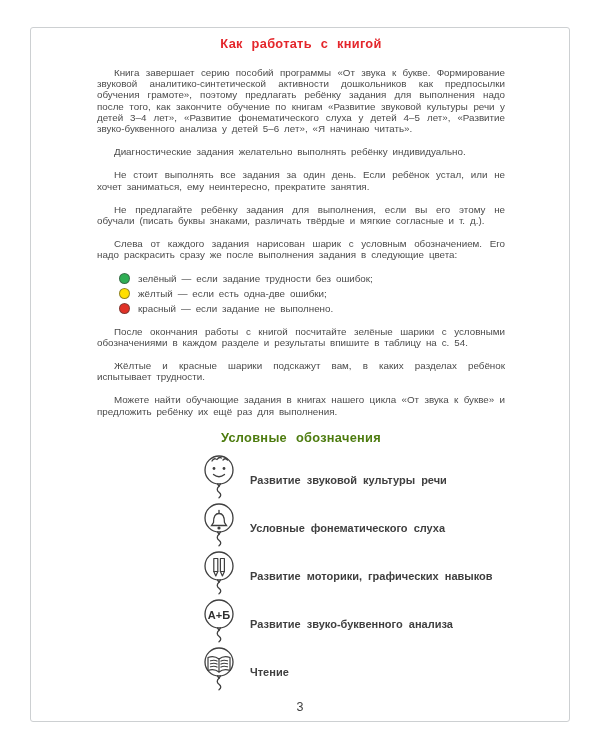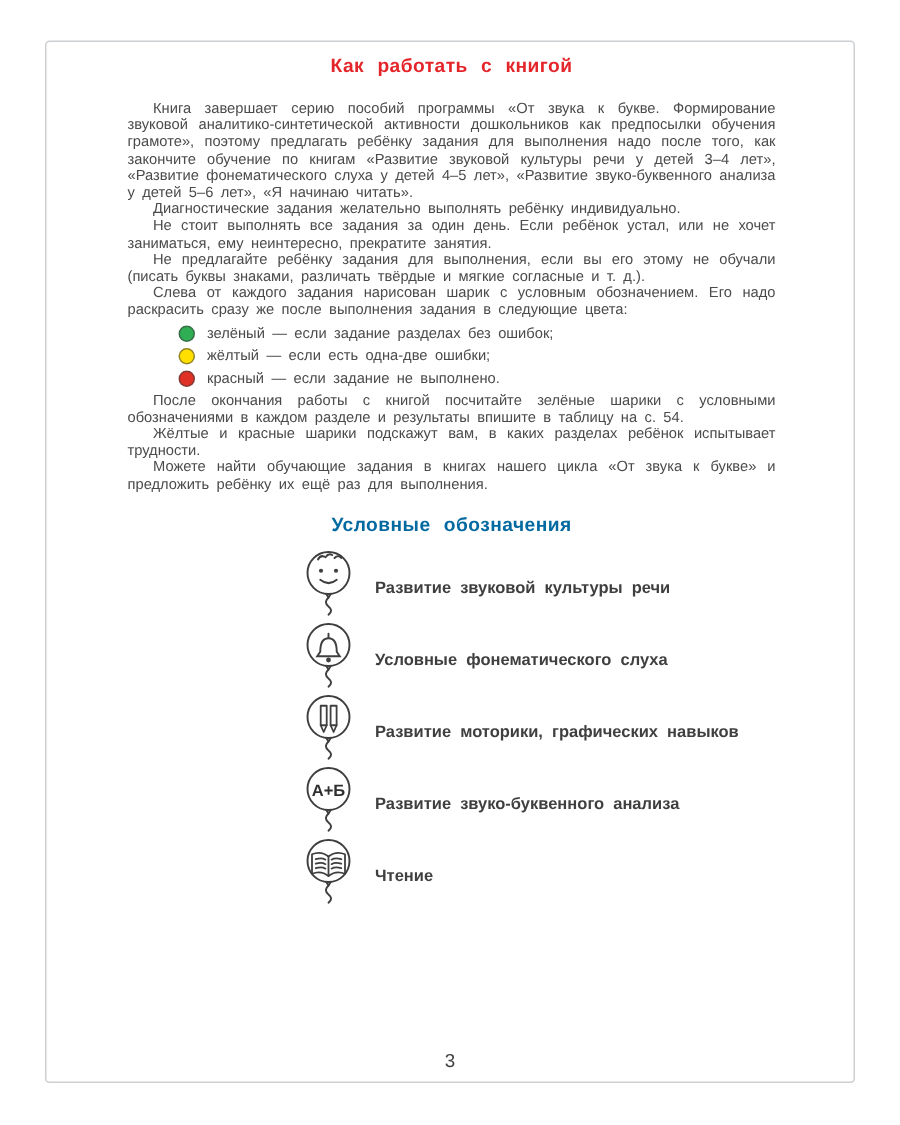--- a/index.html
+++ b/index.html
@@ -12,21 +12,21 @@
     border:1.6px solid #cdd0d2;border-radius:3px;pointer-events:none;
   }
   .content{
     position:absolute;left:85px;top:36px;width:432px;color:#4b4b4b;
   }
   .title{
     margin:0 0 16px 0;text-align:center;font-weight:bold;font-size:12.8px;
     word-spacing:5px;letter-spacing:0.3px;
   }
   .para{
-    margin:0;font-size:9.8px;line-height:11.2px;text-align:justify;
+    margin:12px;font-size:9.8px;line-height:11.2px;text-align:justify;
     text-indent:17px;word-spacing:2.2px;
   }
   .bullets{list-style:none;margin:4px 0 4px 0;padding:0 0 0 34px;}
   .bullets li{display:flex;align-items:center;gap:8px;margin:4px 0;font-size:9.8px;word-spacing:2.2px;}
   .dot{
     width:11px;height:11px;border-radius:50%;flex-shrink:0;
     border:1px solid rgba(60,60,60,0.55);box-sizing:border-box;
   }
   .legend-title{
     margin:13px 0 9px 0;text-align:center;font-weight:bold;font-size:12.8px;
@@ -52,37 +52,37 @@
 
   <p class="para">Книга завершает серию пособий программы «От звука к букве. Формирование звуковой аналитико-синтетической активности дошкольников как предпосылки обучения грамоте», поэтому предлагать ребёнку задания для выполнения надо после того, как закончите обучение по книгам «Развитие звуковой культуры речи у детей 3–4 лет», «Развитие фонематического слуха у детей 4–5 лет», «Развитие звуко-буквенного анализа у детей 5–6 лет», «Я начинаю читать».</p>
   <p class="para">Диагностические задания желательно выполнять ребёнку индивидуально.</p>
   <p class="para">Не стоит выполнять все задания за один день. Если ребёнок устал, или не хочет заниматься, ему неинтересно, прекратите занятия.</p>
   <p class="para">Не предлагайте ребёнку задания для выполнения, если вы его этому не обучали (писать буквы знаками, различать твёрдые и мягкие согласные и т. д.).</p>
   <p class="para">Слева от каждого задания нарисован шарик с условным обозначением. Его надо раскрасить сразу же после выполнения задания в следующие цвета:</p>
 
   <ul class="bullets">
     <li>
       <span class="dot" style="background-color: rgb(47, 174, 84);"></span>
-      <span>зелёный — если задание разделах без ошибок;</span>
+      <span>зелёный — если задание трудности без ошибок;</span>
     </li>
     <li>
       <span class="dot" style="background-color: rgb(255, 223, 0);"></span>
       <span>жёлтый — если есть одна-две ошибки;</span>
     </li>
     <li>
       <span class="dot" style="background-color: rgb(224, 49, 39);"></span>
       <span>красный — если задание не выполнено.</span>
     </li>
   </ul>
 
   <p class="para">После окончания работы с книгой посчитайте зелёные шарики с условными обозначениями в каждом разделе и результаты впишите в таблицу на с. 54.</p>
   <p class="para">Жёлтые и красные шарики подскажут вам, в каких разделах ребёнок испытывает трудности.</p>
   <p class="para">Можете найти обучающие задания в книгах нашего цикла «От звука к букве» и предложить ребёнку их ещё раз для выполнения.</p>
 
-  <h2 class="legend-title" style="color: #0369a1;">Условные обозначения</h2>
+  <h2 class="legend-title" style="color: #4d7c0f;">Условные обозначения</h2>
 
   <div class="legend-rows">
 
     <div class="legend-row">
       <svg class="bicon" viewBox="0 0 44 45">
         <g fill="none" stroke="#3f3f3f" stroke-width="1.3" stroke-linecap="round">
           <circle cx="22" cy="16" r="14" fill="#ffffff"></circle>
           <path d="M15 7 q1.5 -3 4 -2 M20 5.5 q2 -3 4.5 -1.5 M26 6 q2.5 -2.5 4.5 0"></path>
           <path d="M16.5 20.5 q5.5 4.5 11 0"></path>
           <path d="M20.5 30 L22 32.3 L23.5 30"></path>

